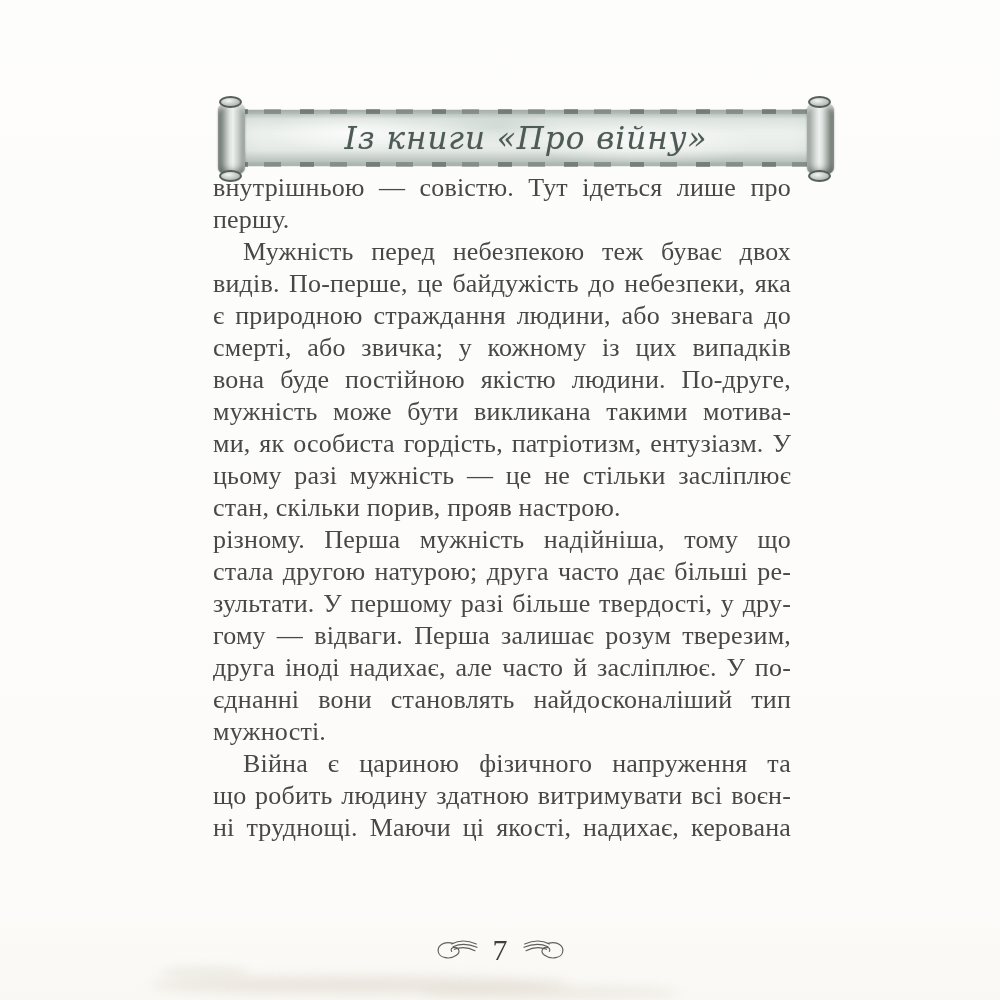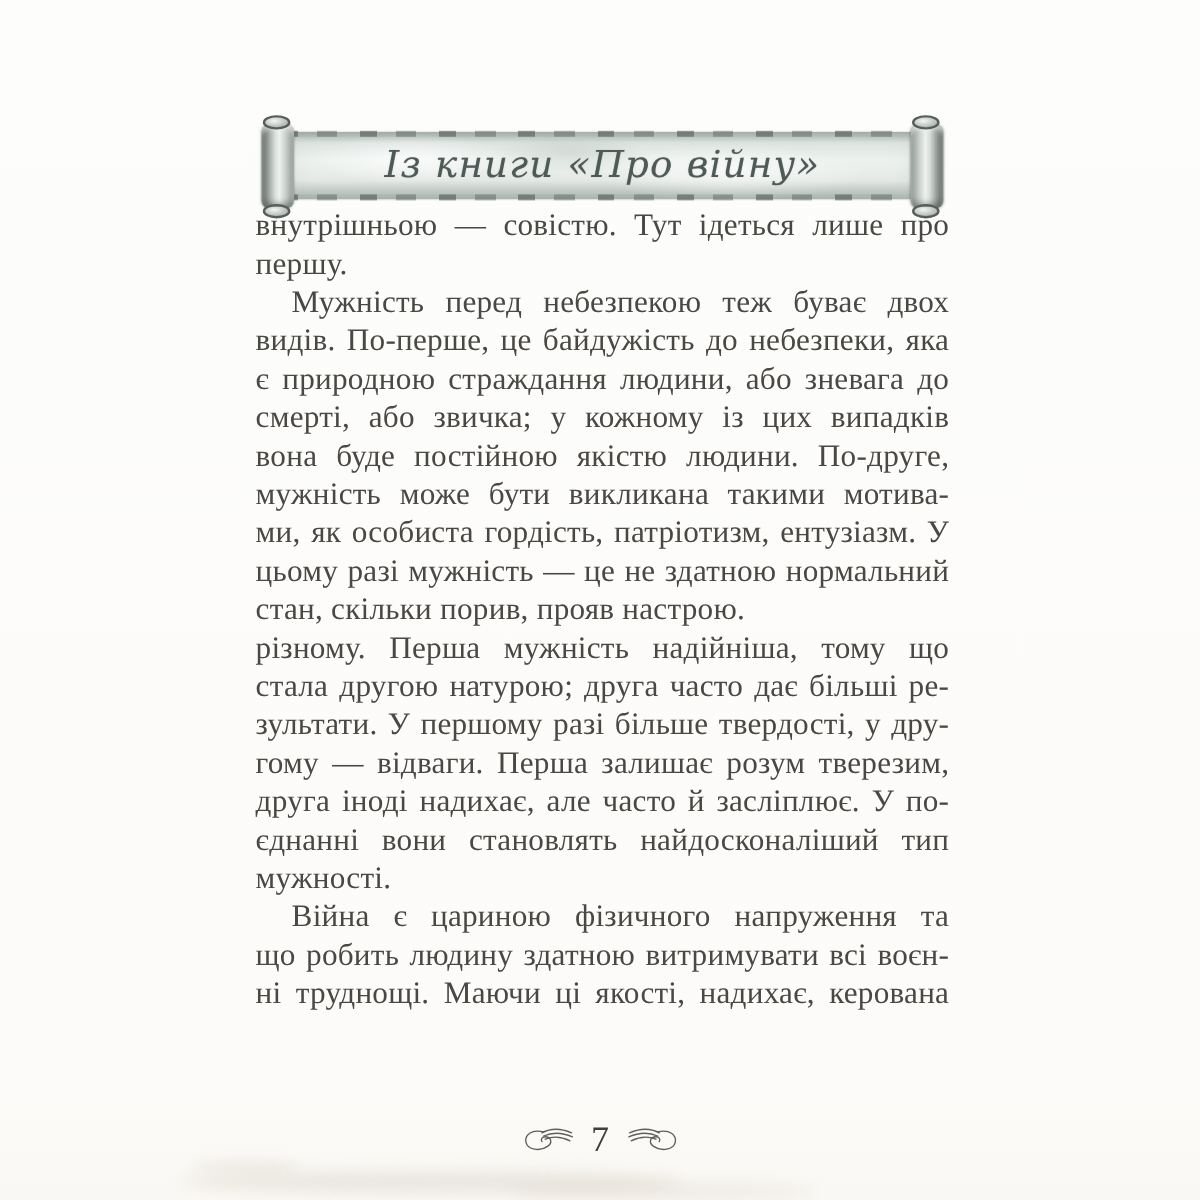--- a/index.html
+++ b/index.html
@@ -4,21 +4,21 @@
 <style>
   html,body{margin:0;padding:0;}
   body{
     width:1000px;height:1000px;position:relative;overflow:hidden;
     background:#fdfcfa;
     font-family:"Liberation Serif", serif;
   }
   .page{position:absolute;inset:0;background:linear-gradient(180deg,#fdfdfb 0%,#fcfbf9 90%,#faf8f4 100%);}
 
   
-  .banner{position:absolute;left:218px;top:96px;width:568px;height:86px;}
+  .banner{position:absolute;left:218px;top:96px;width:568px;height:86px;padding-left:48px;}
   .band{
     position:absolute;left:16px;right:16px;top:14px;bottom:16px;
     background:
       radial-gradient(120px 30px at 20% 40%, rgba(255,255,255,.8), rgba(255,255,255,0) 70%),
       radial-gradient(160px 34px at 70% 60%, rgba(255,255,255,.7), rgba(255,255,255,0) 70%),
       radial-gradient(90px 26px at 45% 30%, rgba(190,203,197,.45), rgba(190,203,197,0) 70%),
       linear-gradient(180deg,#aab4ae 0%,#e4eae6 16%,#eef2ef 42%,#e7ece8 72%,#b3bdb7 100%);
     box-shadow: inset 0 0 26px rgba(125,140,132,.30);
   }
   .band::before,.band::after{
@@ -93,21 +93,21 @@
     <div class="ln">внутрішньою — совістю. Тут ідеться лише про</div>
     <div class="ln e">першу.</div>
 
     <div class="ln in">Мужність перед небезпекою теж буває двох</div>
     <div class="ln">видів. По-перше, це байдужість до небезпеки, яка</div>
     <div class="ln">є природною страждання людини, або зневага до</div>
     <div class="ln">смерті, або звичка; у кожному із цих випадків</div>
     <div class="ln">вона буде постійною якістю людини. По-друге,</div>
     <div class="ln">мужність може бути викликана такими мотива-</div>
     <div class="ln">ми, як особиста гордість, патріотизм, ентузіазм. У</div>
-    <div class="ln">цьому разі мужність — це не здатною нормальний</div>
+    <div class="ln">цьому разі мужність — це не стільки засліплює</div>
     <div class="ln e">стан, скільки порив, прояв настрою.</div>
 
     <div class="ln">різному. Перша мужність надійніша, тому що</div>
     <div class="ln">стала другою натурою; друга часто дає більші ре-</div>
     <div class="ln">зультати. У першому разі більше твердості, у дру-</div>
     <div class="ln">гому — відваги. Перша залишає розум тверезим,</div>
     <div class="ln">друга іноді надихає, але часто й засліплює. У по-</div>
     <div class="ln">єднанні вони становлять найдосконаліший тип</div>
     <div class="ln e">мужності.</div>
 

